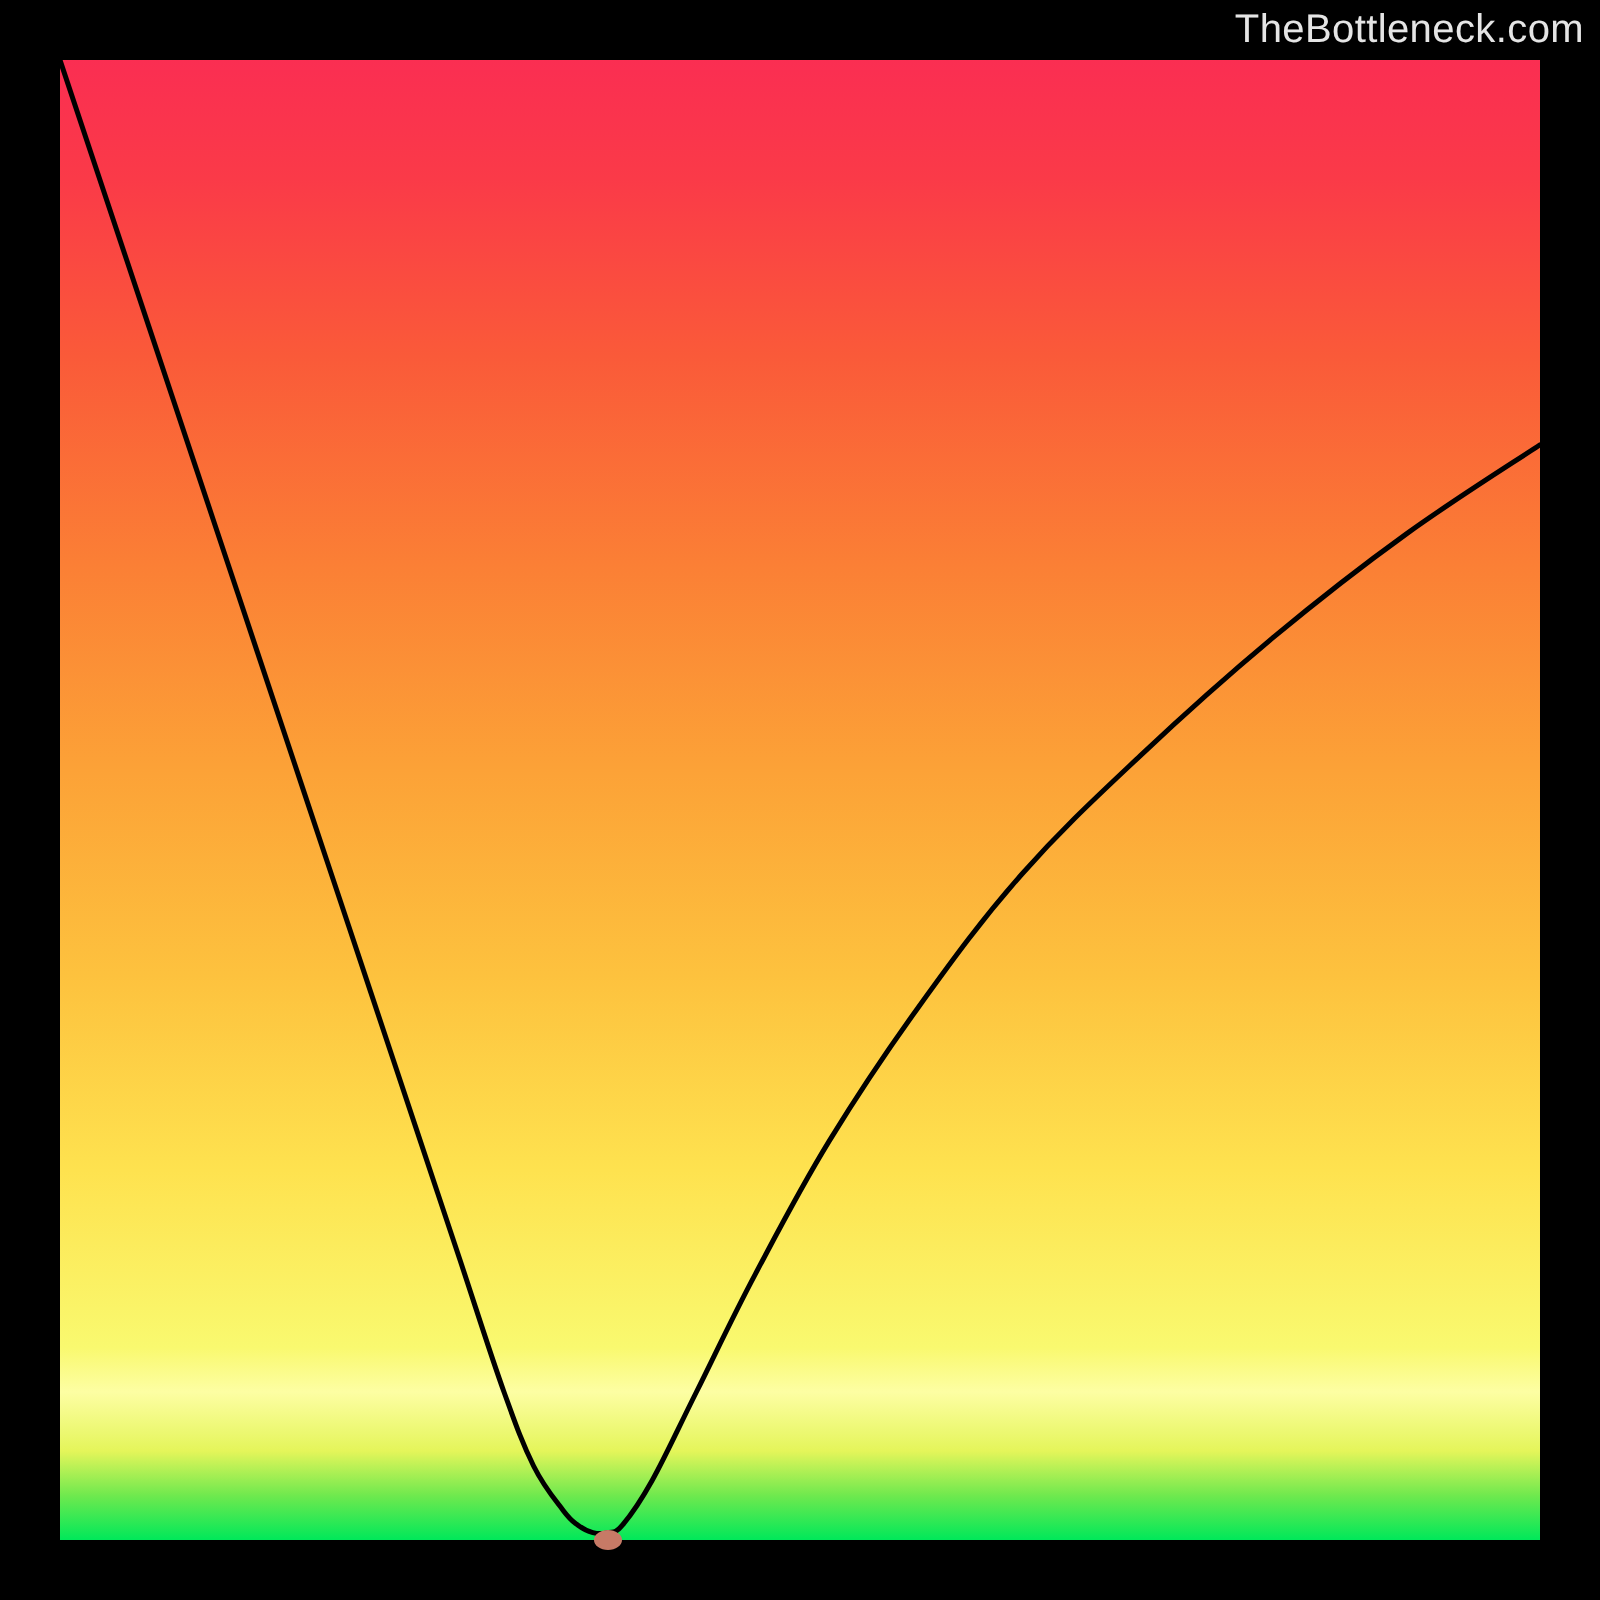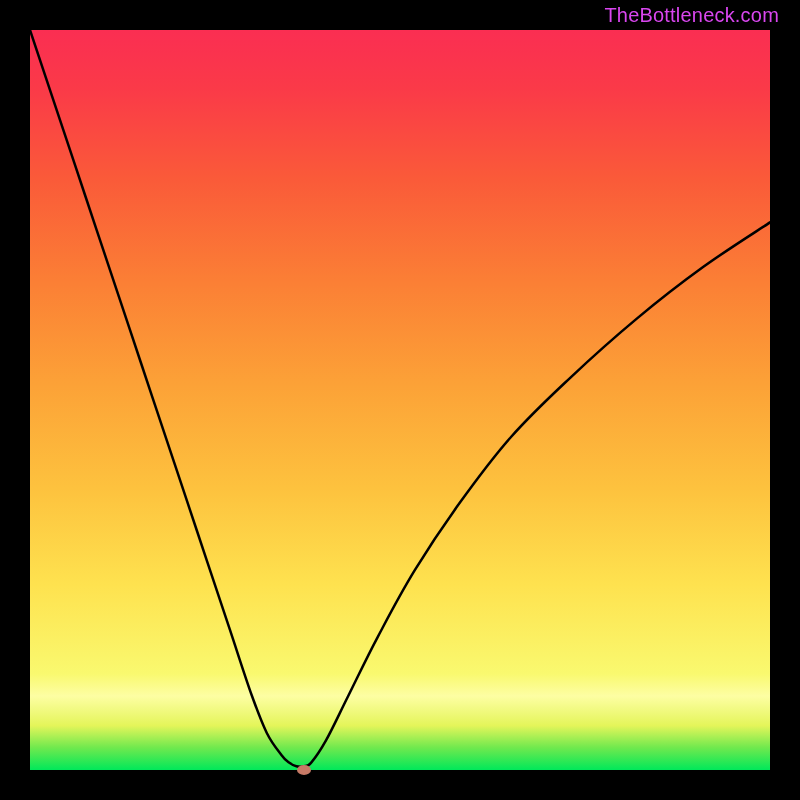--- a/index.html
+++ b/index.html
@@ -46,22 +46,22 @@
     position: absolute;
     left: 30px;
     top: 30px;
     width: 740px;
     height: 740px;
     pointer-events: none;
   }
   .watermark {
     position: absolute;
     top: 4px;
-    right: 21px;
-    color: #d946ef;
+    right: 8px;
+    color: #e5e5e5;
     font-size: 20px;
     font-weight: 500;
     letter-spacing: 0.2px;
     user-select: none;
   }
   .marker {
     position: absolute;
     width: 14px;
     height: 10px;
     border-radius: 50%;

